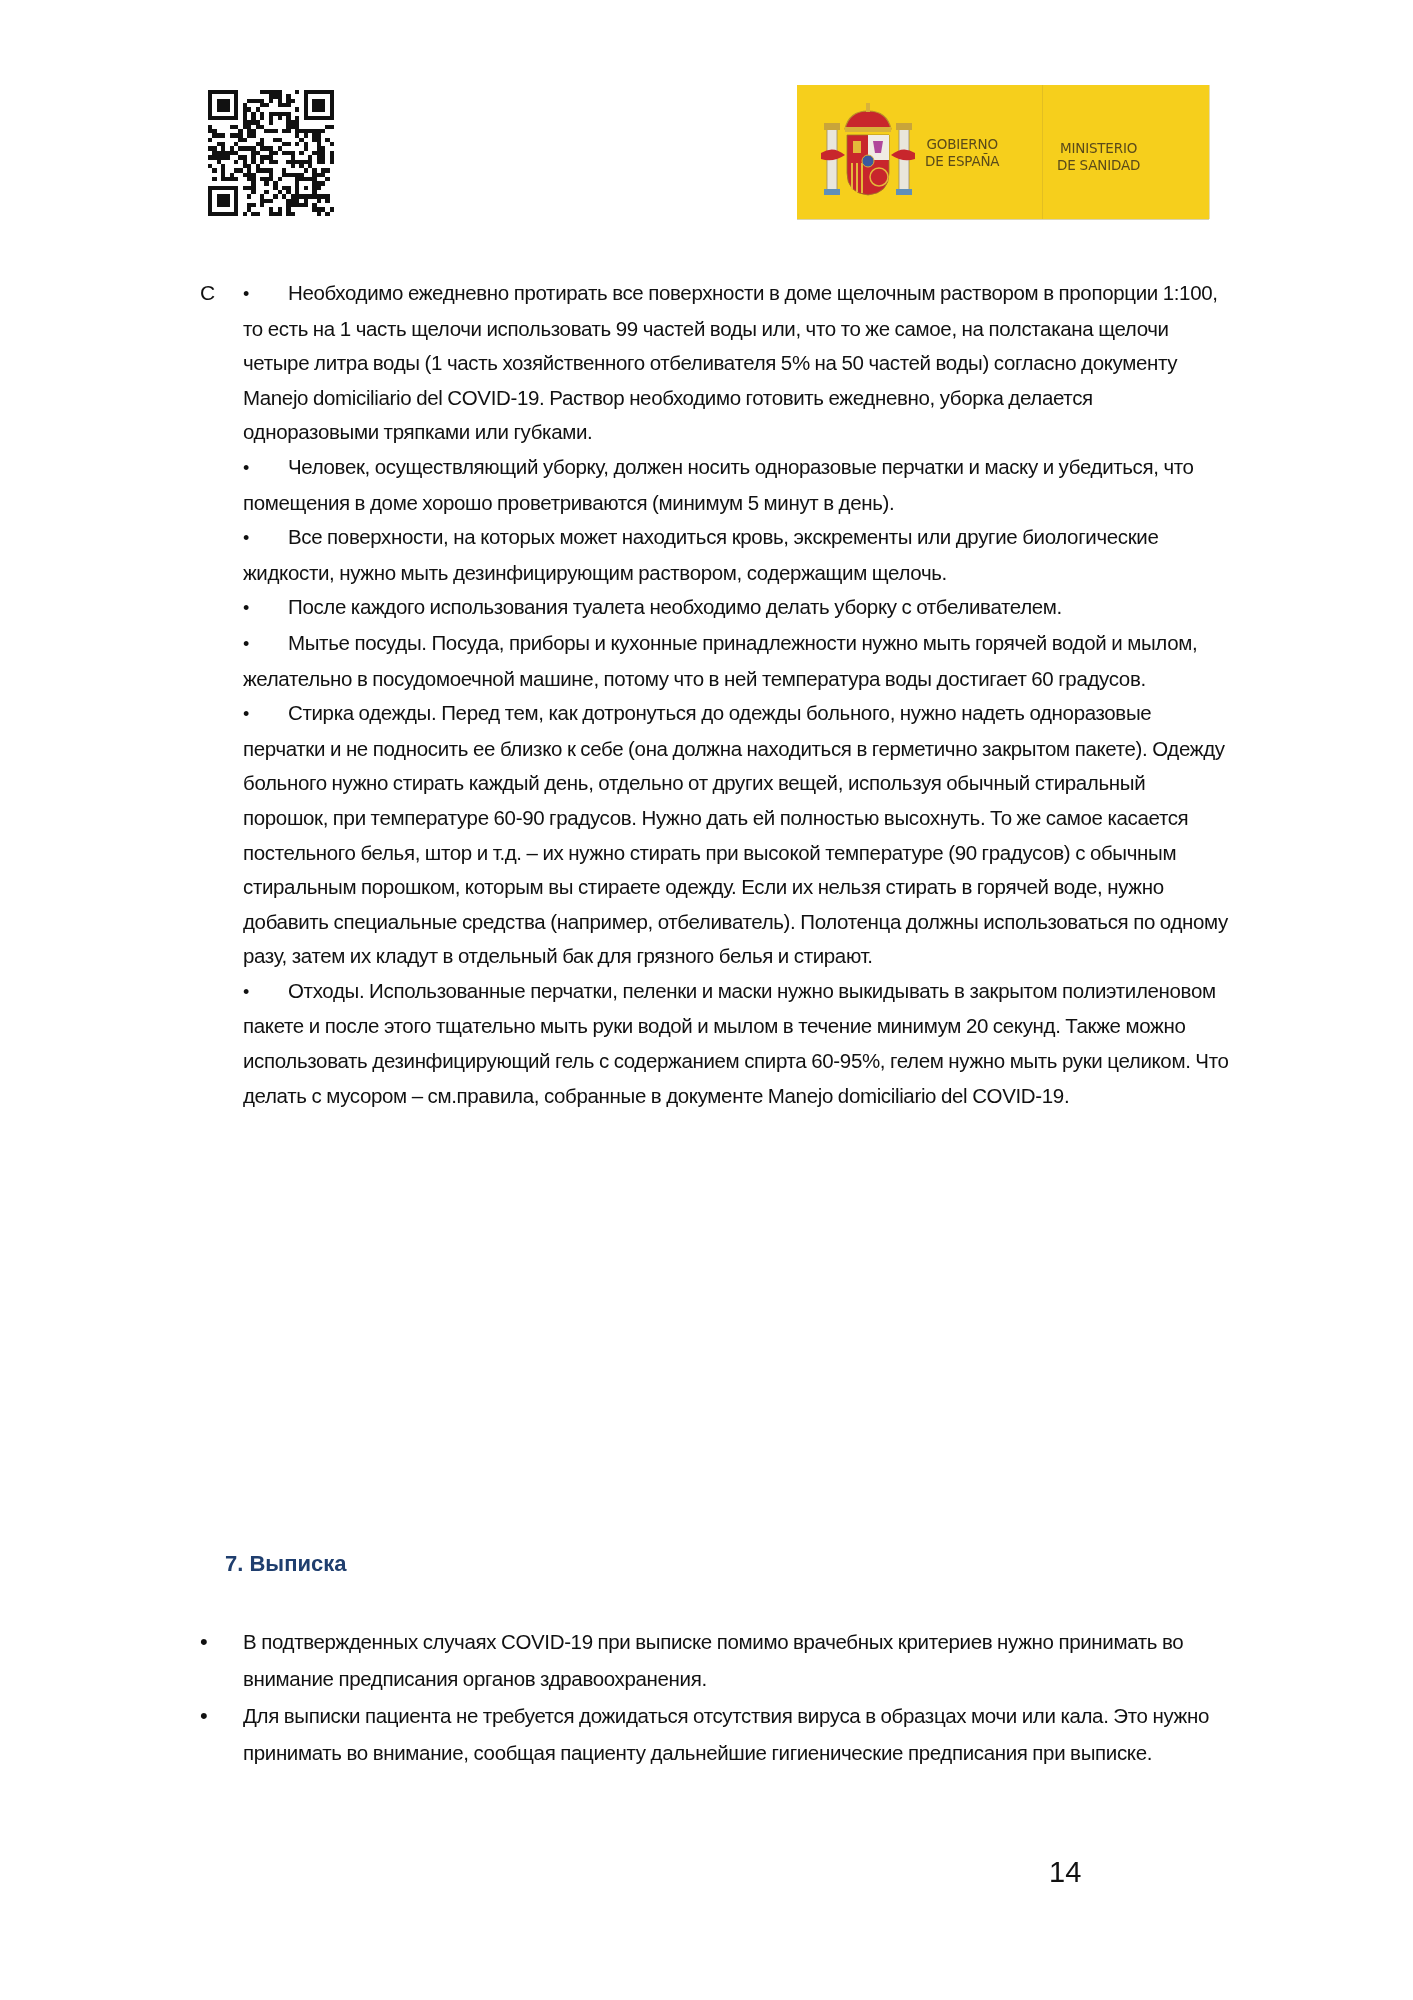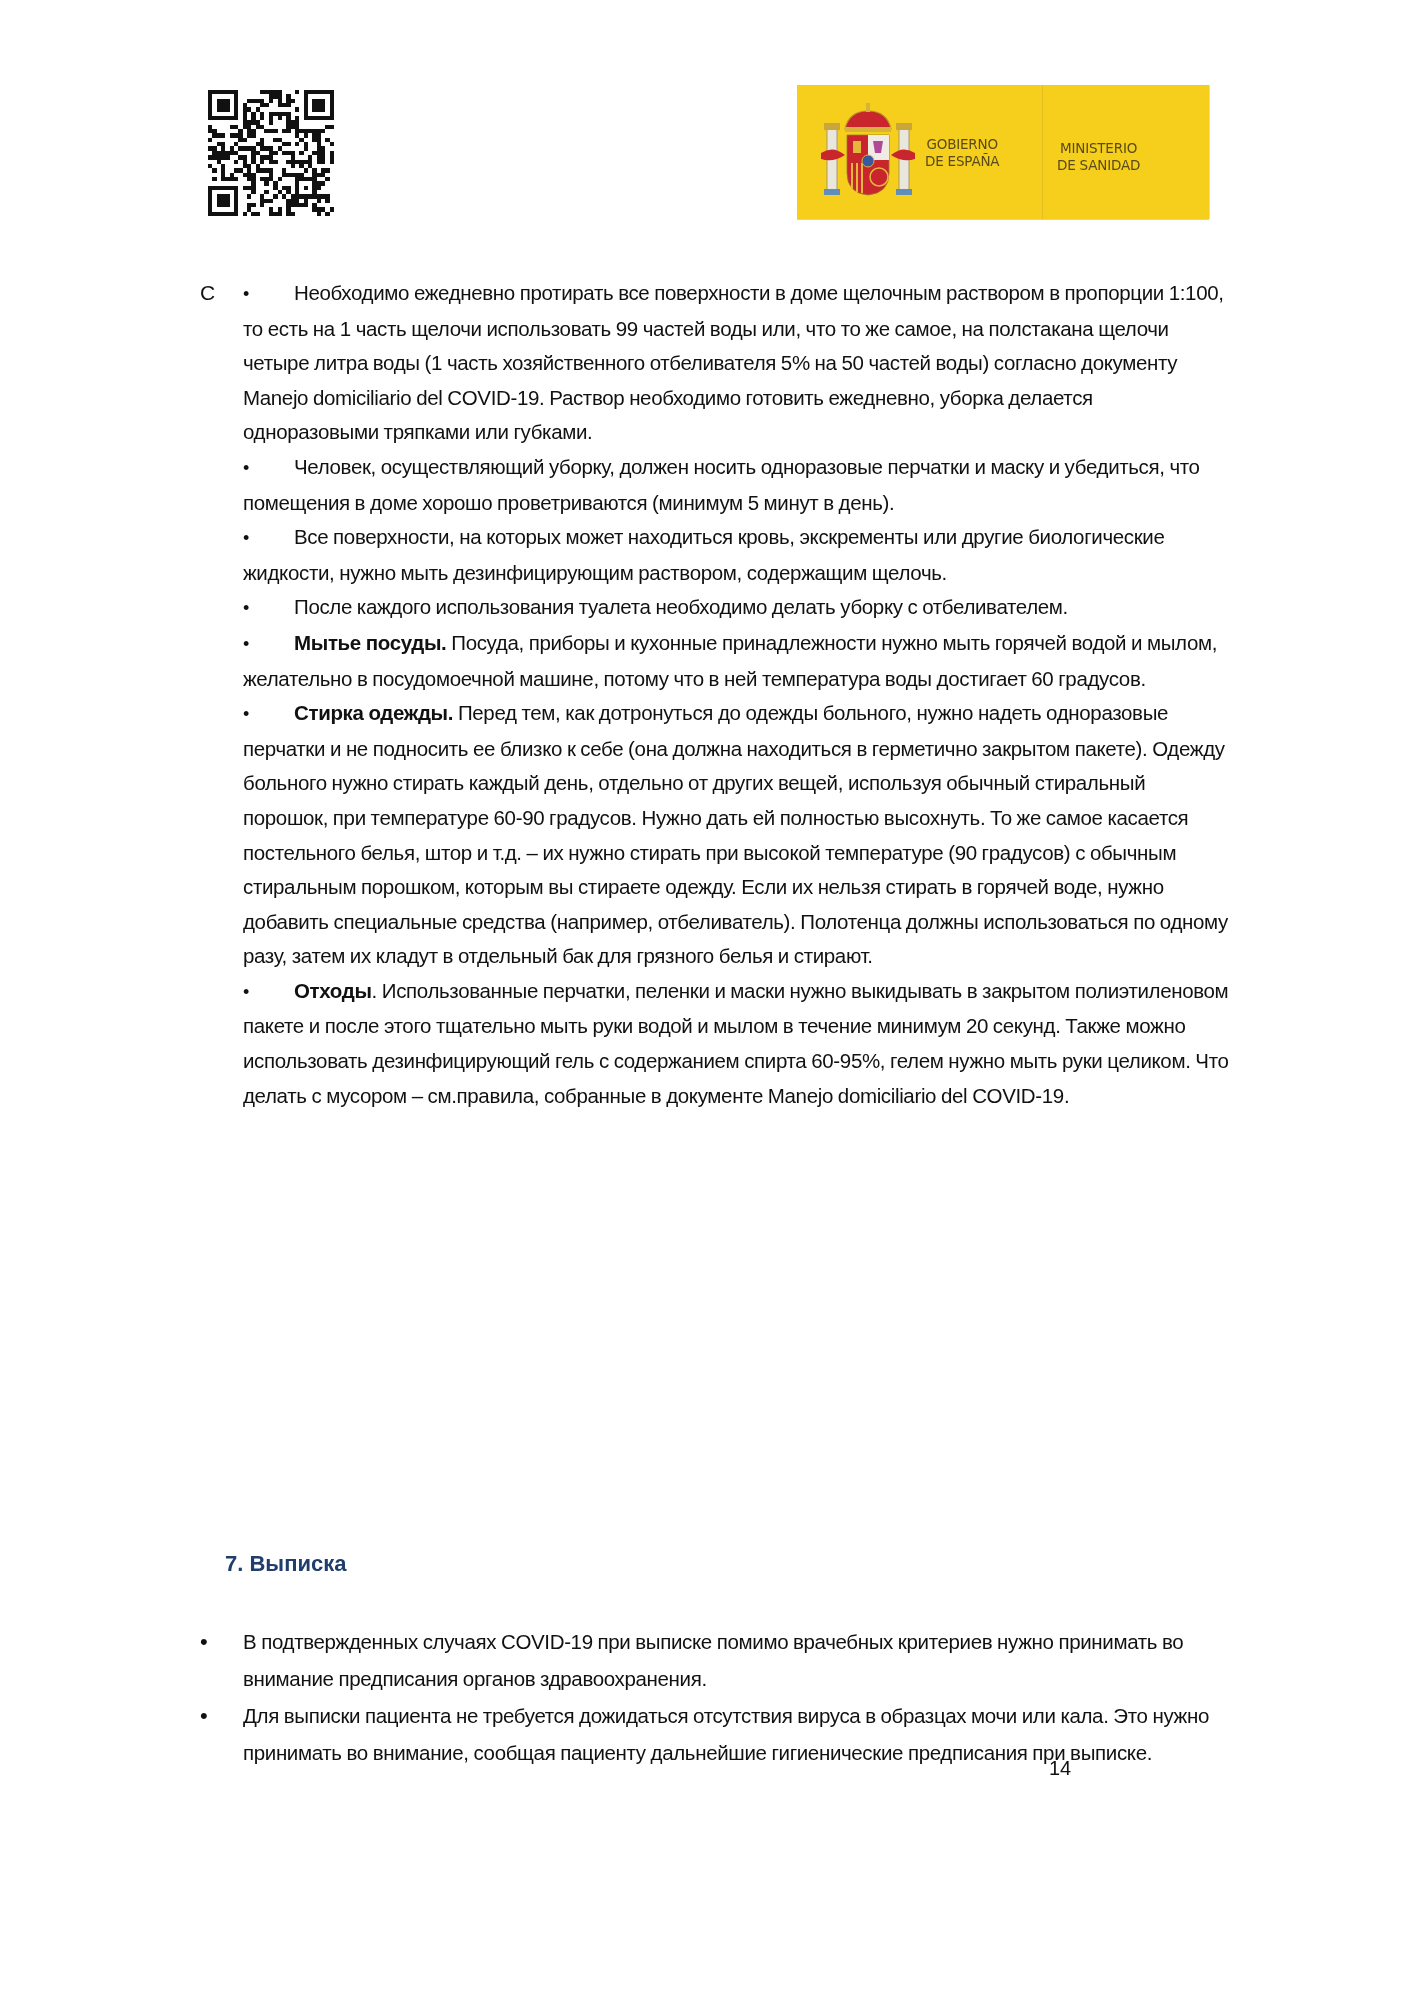--- a/index.html
+++ b/index.html
@@ -84,21 +84,21 @@
     }
     .bullets1 .item {
       margin: 0;
       text-indent: 0;
     }
     .bullets1 .bul {
       display: inline-block;
       width: 45px;
       font-size: 18px;
     }
-    .bullets1 b { font-weight: bold; margin-left: 6px; }
+    .bullets1 b { font-weight: normal; }
 
     .heading {
       position: absolute;
       left: 202px;
       top: 1531px;
       font-size: 22px;
       font-weight: bold;
       color: #1f3e6e;
       line-height: 30px;
       margin-left: 23px;
@@ -120,22 +120,22 @@
     }
     .bullets2 .bul {
       position: absolute;
       left: 0;
       top: 0;
       font-size: 22px;
     }
     .page-number {
       position: absolute;
       left: 1049px;
-      top: 1754px;
-      font-size: 20px;
+      top: 1858px;
+      font-size: 29px;
       line-height: 28px;
       color: #111;
     }
   </style>
 </head>
 <body>
 
 <svg class="qr" viewBox="0 0 29 29" shape-rendering="crispEdges">
   <rect x="0" y="0" width="29" height="29" fill="#fff"></rect>
 

